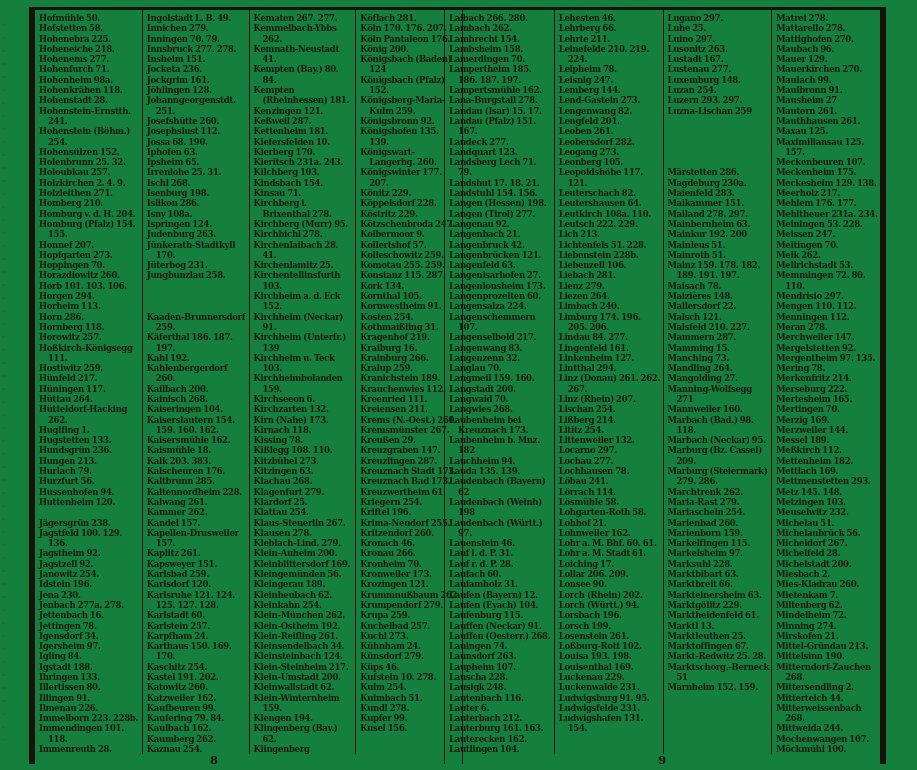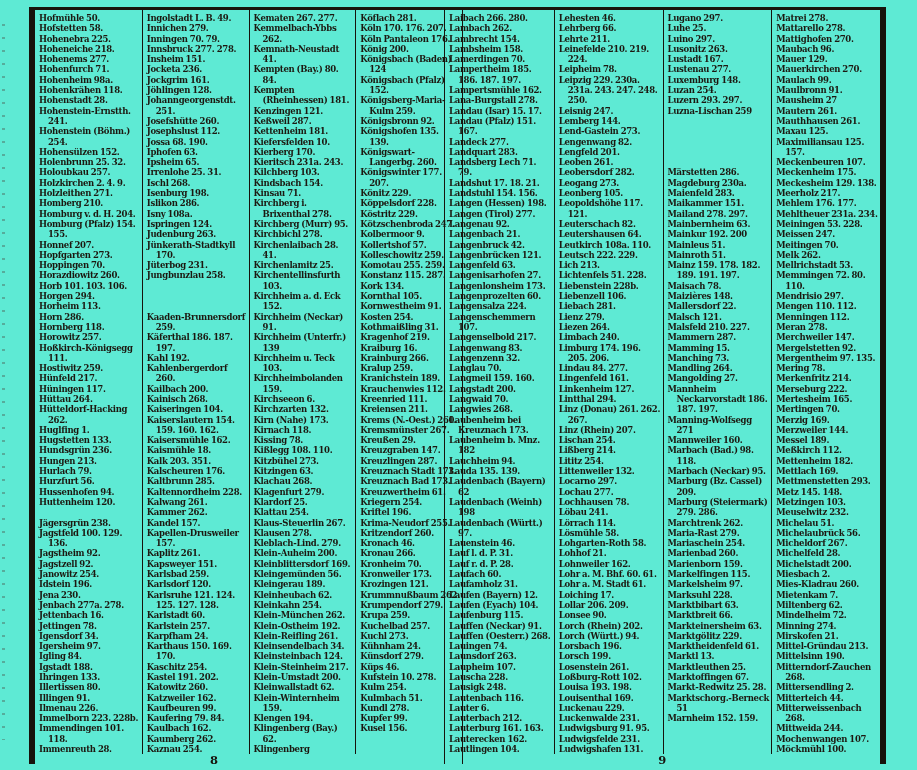--- a/index.html
+++ b/index.html
@@ -1,21 +1,21 @@
 <!DOCTYPE html>
 <html><head>
 <meta charset="utf-8">
 <style>
   html,body{margin:0;padding:0;}
   body{
     width:917px;height:770px;overflow:hidden;
     background:#e7e4da;
     font-family:"DejaVu Serif",serif;
   }
-  .scan{position:relative;width:917px;height:770px;background:#5eead4;}
+  .scan{position:relative;width:917px;height:770px;background:#15803d;}
   .edge-marks{
     position:absolute;left:2px;top:24px;bottom:30px;width:3px;
     background:repeating-linear-gradient(to bottom,#4a463e 0 2px,transparent 2px 13px);
     opacity:.38;
   }
   .page{position:absolute;top:7px;height:757px;box-sizing:border-box;}
   .page-left{
     left:29px;width:434px;
     border-top:3px solid #17130c;
     border-left:6px solid #17130c;
@@ -158,21 +158,21 @@
           <div class="entry">Kaaden-Brunnersdorf 259.</div>
           <div class="entry">Käferthal 186. 187. 197.</div>
           <div class="entry">Kahl 192.</div>
           <div class="entry">Kahlenbergerdorf 260.</div>
           <div class="entry">Kailbach 200.</div>
           <div class="entry">Kainisch 268.</div>
           <div class="entry">Kaiseringen 104.</div>
           <div class="entry">Kaiserslautern 154. 159. 160. 162.</div>
           <div class="entry">Kaisersmühle 162.</div>
           <div class="entry">Kaismühle 18.</div>
-          <div class="entry">Kalk 203. 351.</div>
+          <div class="entry">Kalk 203. 383.</div>
           <div class="entry">Kalscheuren 176.</div>
           <div class="entry">Kaltbrunn 285.</div>
           <div class="entry">Kaltennordheim 228.</div>
           <div class="entry">Kalwang 261.</div>
           <div class="entry">Kammer 262.</div>
           <div class="entry">Kandel 157.</div>
           <div class="entry">Kapellen-Drusweiler 157.</div>
           <div class="entry">Kaplitz 261.</div>
           <div class="entry">Kapsweyer 151.</div>
           <div class="entry">Karlsbad 259.</div>
@@ -331,21 +331,21 @@
           <div class="entry">Lambach 262.</div>
           <div class="entry">Lambrecht 154.</div>
           <div class="entry">Lambsheim 158.</div>
           <div class="entry">Lamerdingen 70.</div>
           <div class="entry">Lampertheim 185. 186. 187. 197.</div>
           <div class="entry">Lampertsmühle 162.</div>
           <div class="entry">Lana-Burgstall 278.</div>
           <div class="entry">Landau (Isar) 15. 17.</div>
           <div class="entry">Landau (Pfalz) 151. 167.</div>
           <div class="entry">Landeck 277.</div>
-          <div class="entry">Landquart 283.</div>
+          <div class="entry">Landquart 123.</div>
           <div class="entry">Landsberg Lech 71. 79.</div>
           <div class="entry">Landshut 17. 18. 21.</div>
           <div class="entry">Landstuhl 154. 156.</div>
           <div class="entry">Langen (Hessen) 198.</div>
           <div class="entry">Langen (Tirol) 277.</div>
           <div class="entry">Langenau 92.</div>
           <div class="entry">Langenbach 21.</div>
           <div class="entry">Langenbruck 42.</div>
           <div class="entry">Langenbrücken 121.</div>
           <div class="entry">Langenfeld 63.</div>
@@ -390,21 +390,20 @@
           <div class="entry">Lauterburg 161. 163.</div>
           <div class="entry">Lauterecken 162.</div>
           <div class="entry">Lautlingen 104.</div>
         </div>
         <div class="col">
           <div class="entry">Lehesten 46.</div>
           <div class="entry">Lehrberg 66.</div>
           <div class="entry">Lehrte 211.</div>
           <div class="entry">Leinefelde 210. 219. 224.</div>
           <div class="entry">Leipheim 78.</div>
-          <div class="entry">Leipzig 229. 230a. 231a. 243. 247. 248. 250.</div>
           <div class="entry">Leisnig 247.</div>
           <div class="entry">Lemberg 144.</div>
           <div class="entry">Lend-Gastein 273.</div>
           <div class="entry">Lengenwang 82.</div>
           <div class="entry">Lengfeld 201.</div>
           <div class="entry">Leoben 261.</div>
           <div class="entry">Leobersdorf 282.</div>
           <div class="entry">Leogang 273.</div>
           <div class="entry">Leonberg 105.</div>
           <div class="entry">Leopoldshöhe 117. 121.</div>
@@ -488,21 +487,20 @@
           <div class="entry">Maisach 78.</div>
           <div class="entry">Maizières 148.</div>
           <div class="entry">Mallersdorf 22.</div>
           <div class="entry">Malsch 121.</div>
           <div class="entry">Malsfeld 210. 227.</div>
           <div class="entry">Mammern 287.</div>
           <div class="entry">Mamming 15.</div>
           <div class="entry">Manching 73.</div>
           <div class="entry">Mandling 264.</div>
           <div class="entry">Mangolding 27.</div>
-          <div class="entry">Mannheim Neckarvorstadt 186. 187. 197.</div>
           <div class="entry">Manning-Wolfsegg 271</div>
           <div class="entry">Mannweiler 160.</div>
           <div class="entry">Marbach (Bad.) 98. 118.</div>
           <div class="entry">Marbach (Neckar) 95.</div>
           <div class="entry">Marburg (Bz. Cassel) 209.</div>
           <div class="entry">Marburg (Steiermark) 279. 286.</div>
           <div class="entry">Marchtrenk 262.</div>
           <div class="entry">Maria-Rast 279.</div>
           <div class="entry">Mariaschein 254.</div>
           <div class="entry">Marienbad 260.</div>

